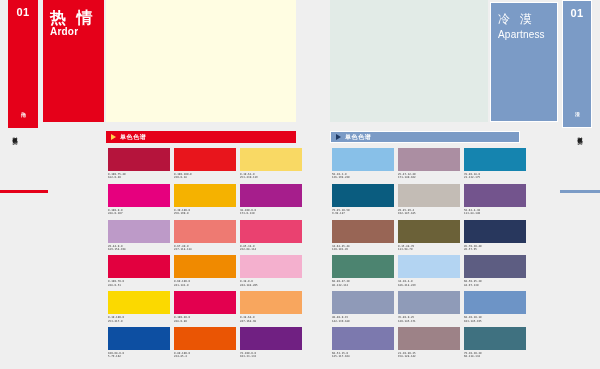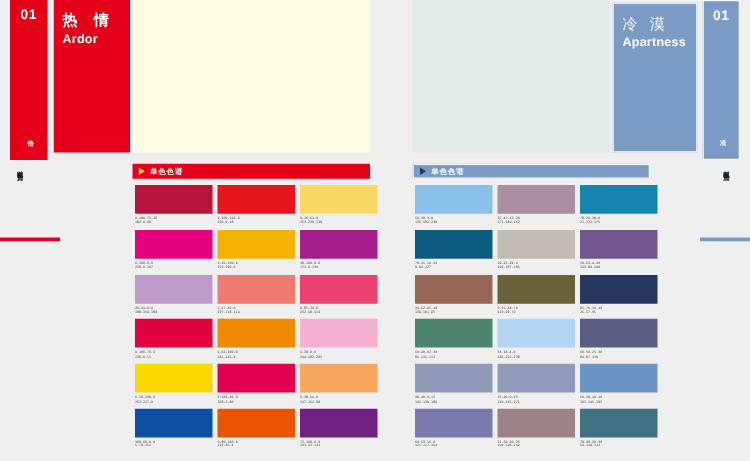--- a/index.html
+++ b/index.html
@@ -43,22 +43,22 @@
     position:absolute;left:0;top:190px;width:48px;height:3px;background:#e50019;
   }
 
   
   .titleblock-l{
     position:absolute;left:43px;top:0;width:61px;height:122px;
     background:#e50019;
   }
   .titleblock-l .cn{
     position:absolute;top:8px;left:7px;color:#fff;
-    font-size:12px;font-weight:bold;letter-spacing:3px;
-    font-family:Liberation Mono, monospace;
+    font-size:16px;font-weight:bold;letter-spacing:3px;
+    font-family:Liberation Sans, sans-serif;
   }
   .titleblock-l .en{
     position:absolute;top:26px;left:7px;color:#fff;
     font-size:10px;font-weight:bold;letter-spacing:.2px;
   }
 
   
   .hero-l{
     position:absolute;left:106px;top:0;width:190px;height:122px;
     background:#fffde2;
@@ -93,21 +93,21 @@
     position:absolute;left:490px;top:2px;width:68px;height:120px;
     background:#7b9bc6;border:1px solid #fff;box-sizing:border-box;
   }
   .titleblock-r .cn{
     position:absolute;top:8px;left:7px;color:#fff;
     font-size:12px;font-weight:normal;letter-spacing:3px;
     font-family:"DejaVu Sans",sans-serif;
   }
   .titleblock-r .en{
     position:absolute;top:26px;left:7px;color:#fff;
-    font-size:10px;font-weight:bold;letter-spacing:.2px;
+    font-size:10px;font-weight:normal;letter-spacing:.2px;
   }
   .hero-r{
     position:absolute;left:330px;top:0;width:158px;height:122px;
     background:#e2ebe7;
   }
 
   
   .sechead{
     position:absolute;height:12px;
     display:flex;align-items:center;

